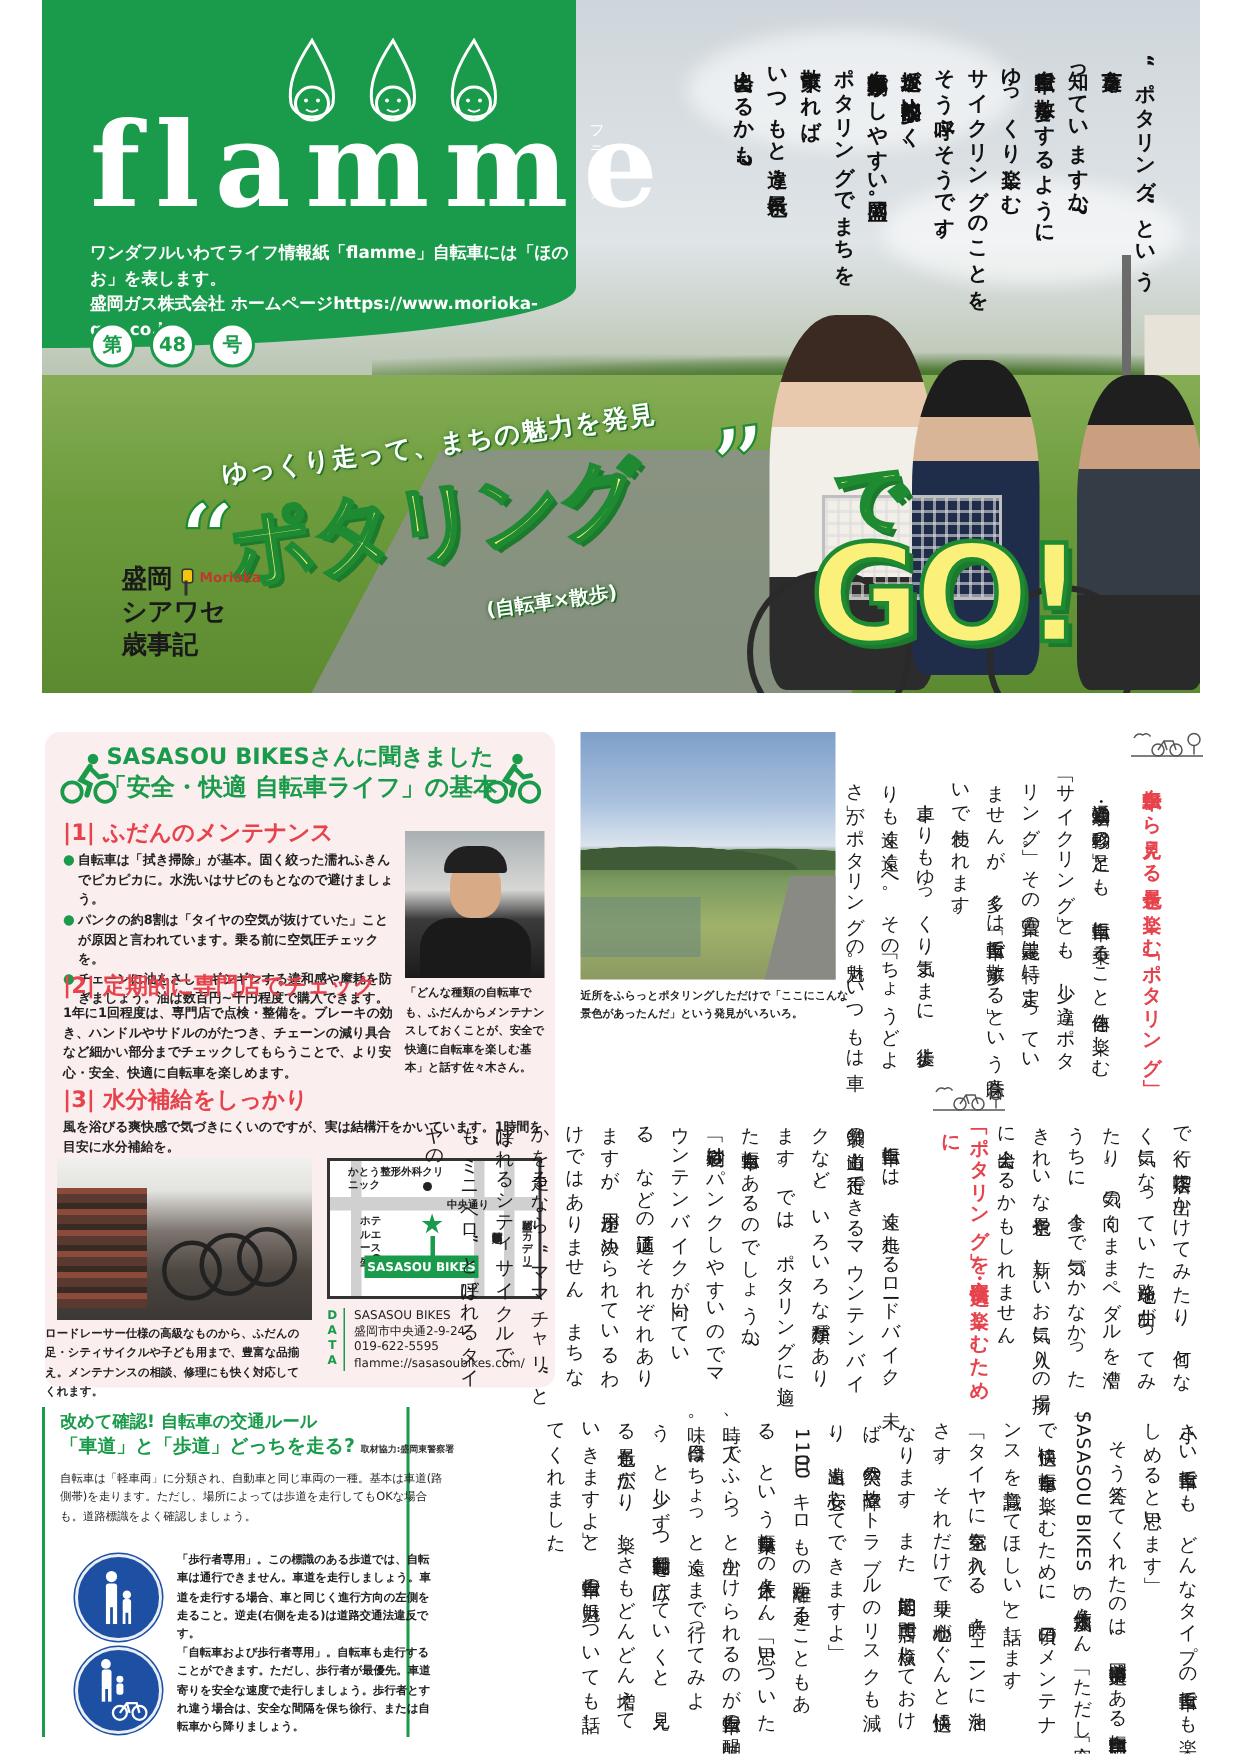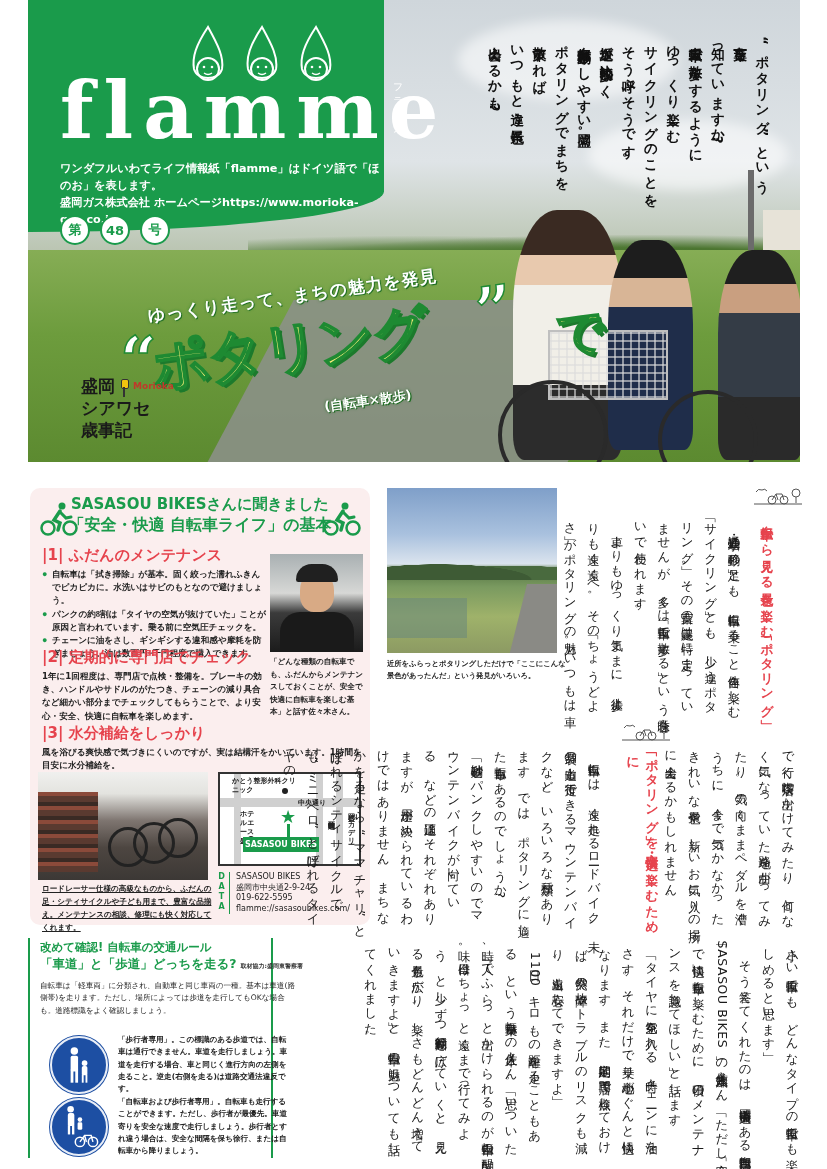--- a/index.html
+++ b/index.html
@@ -51,32 +51,32 @@
 
   
   .sasa-box { position:absolute; left:30px; top:488px; width:340px; height:437px; background:#fbeeee; border-radius:10px; padding:0; }
   .sasa-title { position:absolute; left:0; top:6px; width:340px; text-align:center; color:#1a9b4b; font-weight:bold; }
   .sasa-title .l1 { font-size:15px; line-height:20px; }
   .sasa-title .l2 { font-size:16px; line-height:22px; }
   .bike-icon { position:absolute; width:38px; height:34px; }
   .sec-head { position:absolute; left:12px; font-size:15px; font-weight:bold; color:#e6434d; }
   .sec-head .num { color:#e6434d; }
   .bullets { position:absolute; left:12px; width:225px; font-size:8.6px; font-weight:bold; line-height:13.2px; color:#222; }
-  .bullets li { list-style:none; padding-left:10px; position:relative;font-family:Liberation Serif, serif; }
+  .bullets li { list-style:none; padding-left:10px; position:relative; }
   .bullets li:before { content:"●"; position:absolute; left:0; top:0; color:#1a9b4b; font-size:9px; }
   .para { position:absolute; left:12px; font-size:8.6px; font-weight:bold; line-height:13.2px; color:#222; }
   .photo-owner { position:absolute; left:240px; top:66px; width:93px; height:98px; background: linear-gradient(180deg,#a9b0b2 0%,#d7d8d6 40%,#3b3b3b 60%,#1b1b1b 100%); overflow:hidden; }
   .photo-owner .face { position:absolute; left:30px; top:18px; width:34px; height:40px; background:#d8aa85; border-radius:45% 45% 40% 40%; }
   .photo-owner .cap { position:absolute; left:26px; top:10px; width:42px; height:18px; background:#202020; border-radius:20px 20px 3px 3px; }
   .photo-owner .shirt { position:absolute; left:10px; top:58px; width:74px; height:40px; background:#1a1a1a; border-radius:20px 20px 0 0; }
   .owner-caption { position:absolute; left:240px; top:168px; width:96px; font-size:7.6px; font-weight:bold; line-height:12.5px; color:#222; }
   .shop-photo { position:absolute; left:8px; top:252px; width:170px; height:108px; background: linear-gradient(180deg,#f0f0ee 0%,#e3e3df 20%,#7e7570 45%,#4d4641 70%,#3c3835 100%); overflow:hidden; }
   .shop-photo .shelf { position:absolute; left:0; top:20px; width:60px; height:80px; background: repeating-linear-gradient(0deg,#5a3a30 0 6px,#8b4a3a 6px 10px,#3a2a24 10px 14px); }
   .shop-photo .wh { position:absolute; border:3px solid #222; border-radius:50%; }
-  .shop-caption { position:absolute; left:12px; top:362px; width:175px; font-size:7.6px; font-weight:bold; line-height:13px; color:#222;text-decoration:underline; }
+  .shop-caption { position:absolute; left:0; top:362px; width:175px; font-size:7.6px; font-weight:bold; line-height:13px; color:#222; }
   .map { position:absolute; left:188px; top:250px; width:143px; height:94px; background:#fff; border:2px solid #333; overflow:hidden; }
   .map .road-h { position:absolute; left:0; top:24px; width:143px; height:9px; background:#d0d0d0; }
   .map .road-v { position:absolute; top:0; width:7px; height:94px; background:#d0d0d0; }
   .map .lbl { position:absolute; font-size:7px; font-weight:bold; color:#222; line-height:9px; }
   .map .dot { position:absolute; width:6px; height:6px; border-radius:50%; background:#222; }
   .map .star { position:absolute; left:60px; top:34px; color:#1a9b4b; font-size:18px; line-height:18px; }
   .map .stem { position:absolute; left:67px; top:50px; width:3px; height:14px; background:#1a9b4b; }
   .map .pin-label { position:absolute; left:23px; top:63px; width:76px; height:15px; background:#1a9b4b; color:#fff; font-size:8px; font-weight:bold; text-align:center; line-height:15px; }
   .data-block { position:absolute; left:188px; top:350px; display:flex; gap:6px; }
   .data-tag { width:12px; color:#1a9b4b; font-weight:bold; font-size:8px; line-height:10px; border-right:1.5px solid #1a9b4b; text-align:center; padding-right:4px; }
@@ -142,21 +142,21 @@
           <path d="M20 2 C8 20 4 32 6 44 C9 56 31 56 34 44 C36 32 30 20 20 2 Z" fill="none" stroke="#fff" stroke-width="2"></path>
           <circle cx="20" cy="44" r="11" fill="none" stroke="#fff" stroke-width="2"></circle>
           <circle cx="16" cy="42" r="1.3" fill="#fff"></circle>
           <circle cx="24" cy="42" r="1.3" fill="#fff"></circle>
           <path d="M16 48 Q20 51 24 48" stroke="#fff" stroke-width="1.4" fill="none"></path>
         </svg>
     </div>
     <div class="wordmark">flamme</div>
     <div class="wordmark-kana">フランメ</div>
     <div class="tagline">
-      <div>ワンダフルいわてライフ情報紙「flamme」はドイツ語で「ほのお」を表します。</div>
+      <div>ワンダフルいわてライフ情報紙「flamme」自転車には「ほのお」を表します。</div>
       <div>盛岡ガス株式会社 ホームページhttps://www.morioka-gas.co.jp</div>
     </div>
   </div>
   <div class="issue">
     <div class="chip">第</div>
     <div class="chip">48</div>
     <div class="chip">号</div>
   </div>
 
   <div class="intro">
@@ -173,20 +173,21 @@
     <p>散策すれば、</p>
     <p>いつもと違う景色に</p>
     <p>出会えるかも?</p>
   </div>
 
   <div class="headline-sub">ゆっくり走って、まちの魅力を発見</div>
   <div class="headline-quote-l">“</div>
   <div class="headline-main">ポタリング</div>
   <div class="headline-quote-r">”</div>
   <div class="headline-de">で</div>
+  <div class="headline-go">GO!</div>
   <div class="headline-paren">(自転車×散歩)</div>
 
   <div class="series">
     <div class="row1">
       <span>盛岡</span>
       <span class="lamp"></span>
       <span class="morioka">Morioka</span>
     </div>
     <div>シアワセ</div>
     <div>歳事記</div>

